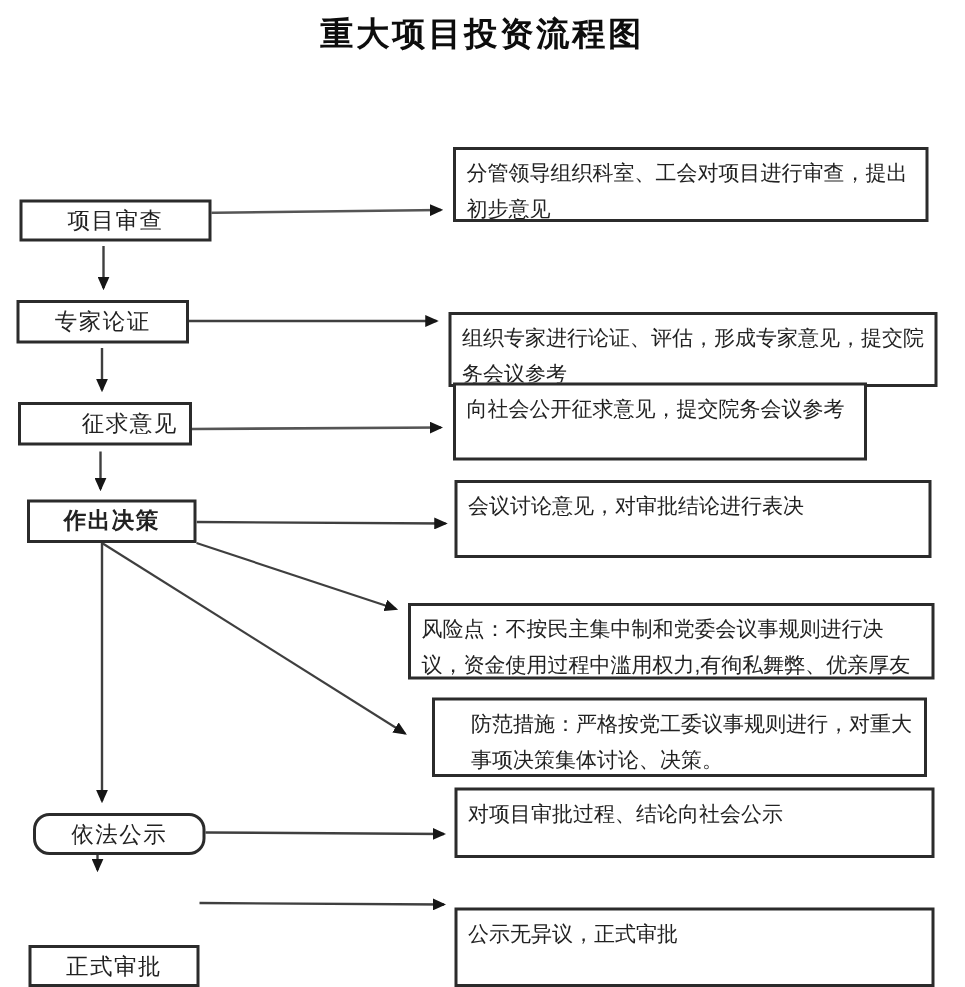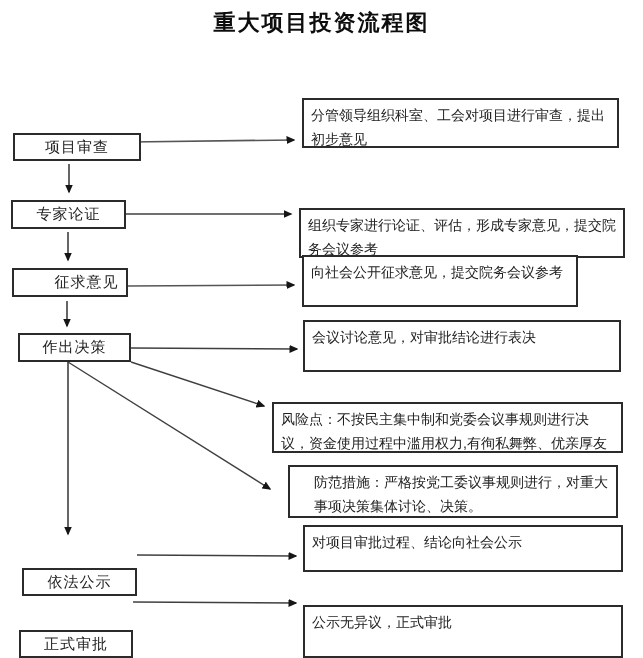--- a/index.html
+++ b/index.html
@@ -88,22 +88,22 @@
     <line x1="131" y1="362" x2="264" y2="406" stroke="#3f3f3f" stroke-width="1.4" marker-end="url(#ah)"></line>
     <line x1="68" y1="362" x2="270" y2="489" stroke="#3f3f3f" stroke-width="1.4" marker-end="url(#ah)"></line>
 
     <line x1="137" y1="555" x2="296" y2="556" stroke="#3f3f3f" stroke-width="1.6" marker-end="url(#ah)"></line>
     <line x1="133" y1="602" x2="296" y2="603" stroke="#3f3f3f" stroke-width="1.6" marker-end="url(#ah)"></line>
   </svg>
 
   <div class="step-box" style="left:13px;  top:133px; width:128px; height:28px;">项目审查</div>
   <div class="step-box" style="left:11px;  top:200px; width:115px; height:29px;">专家论证</div>
   <div class="step-box" style="left:12px;  top:268px; width:116px; height:29px;padding-left:33px;">征求意见</div>
-  <div class="step-box" style="left:18px;  top:333px; width:113px; height:29px;">作出决策</div>
-  <div class="step-box" style="left:22px;  top:568px; width:115px; height:28px;">依法公示</div>
+  <div class="step-box" style="left:18px;  top:333px; width:113px; height:29px;font-weight:bold;">作出决策</div>
+  <div class="step-box" style="left:22px;  top:542px; width:115px; height:28px;border-radius:11px;">依法公示</div>
   <div class="step-box" style="left:19px;  top:587px; width:114px; height:28px;margin-top:43px;">正式审批</div>
 
   <div class="detail-box" style="left:302px; top:98px;  width:317px; height:50px;">分管领导组织科室、工会对项目进行审查，提出初步意见</div>
   <div class="detail-box" style="left:299px; top:180px; width:326px; height:50px;margin-top:28px;">组织专家进行论证、评估，形成专家意见，提交院务会议参考</div>
   <div class="detail-box" style="left:302px; top:255px; width:276px; height:52px;">向社会公开征求意见，提交院务会议参考</div>
   <div class="detail-box" style="left:303px; top:320px; width:318px; height:52px;">会议讨论意见，对审批结论进行表决</div>
   <div class="detail-box" style="left:272px; top:402px; width:351px; height:51px;">风险点：不按民主集中制和党委会议事规则进行决议，资金使用过程中滥用权力,有徇私舞弊、优亲厚友现象。</div>
   <div class="detail-box" style="left:288px; top:465px; width:330px; height:53px;padding-left:24px;">防范措施：严格按党工委议事规则进行，对重大事项决策集体讨论、决策。</div>
   <div class="detail-box" style="left:303px; top:525px; width:320px; height:47px;">对项目审批过程、结论向社会公示</div>
   <div class="detail-box" style="left:303px; top:577px; width:320px; height:53px;margin-top:28px;">公示无异议，正式审批</div>

